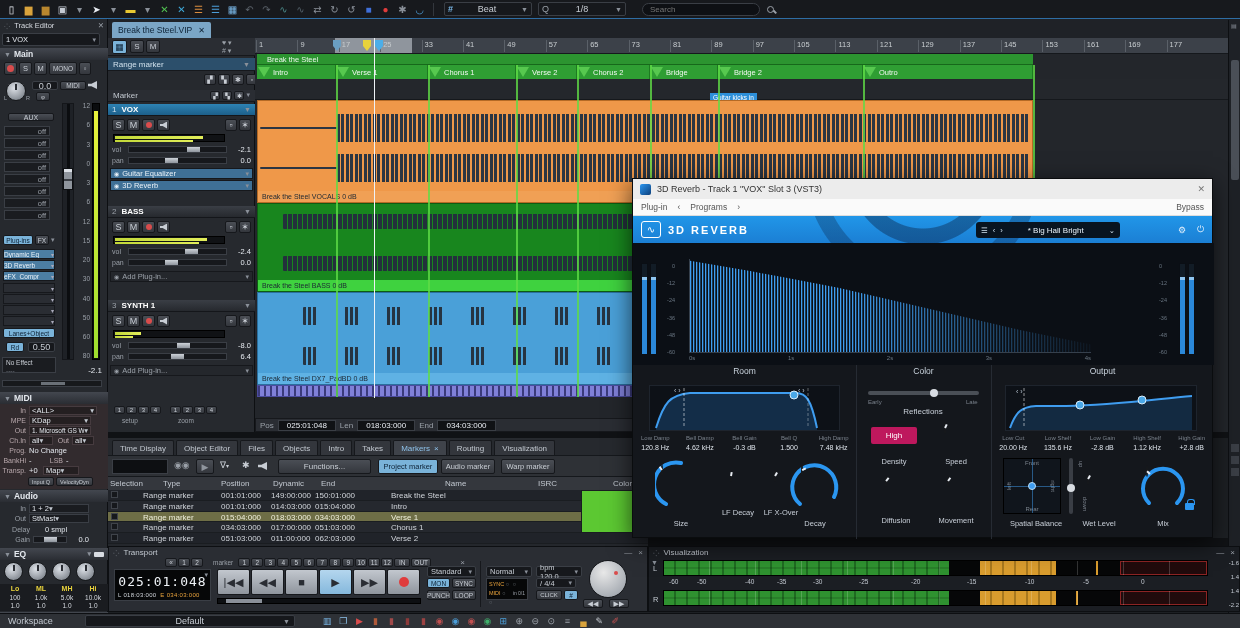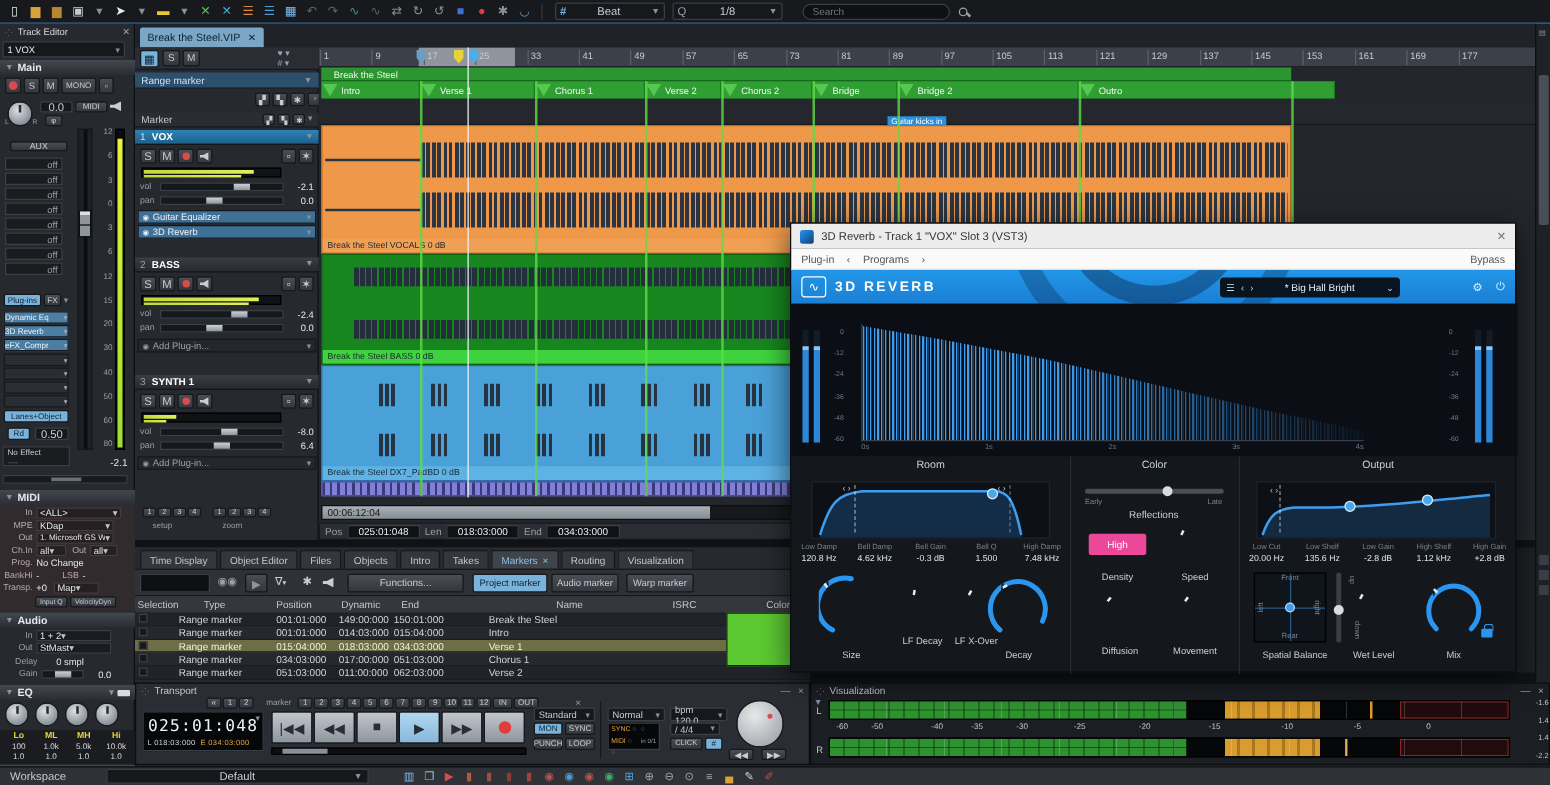--- a/index.html
+++ b/index.html
@@ -210,21 +210,21 @@
 #pw-secttl span{display:flex;align-items:center;justify-content:center}
 .pdiv{position:absolute;top:186px;width:1px;height:174px;background:#262b33}
 .ppanel{position:absolute;top:198px;height:162px}
 .eqg{position:absolute;background:#0d1117;border:1px solid #1e242d}
 .prms{position:absolute;left:0;width:100%;display:flex}
 .prm{flex:1;text-align:center;line-height:1.3}
 .pn{display:block;font-size:6px;color:#7a828c}
 .pv{display:block;font-size:7px;color:#dde3ea}
 .klab{position:absolute;font-size:7.5px;color:#c8cfd8;text-align:center;transform:translateX(-50%)}
 .arc{position:absolute}
-.hibtn{position:absolute;background:#ec4899;color:#fff;border-radius:2px;display:flex;align-items:center;
+.hibtn{position:absolute;background:#be185d;color:#fff;border-radius:2px;display:flex;align-items:center;
   justify-content:center;font-size:8px}
 .tinylab{position:absolute;font-size:6px;color:#7a828c}
 #xypad{position:absolute;background:#10151c;border:1px solid #000}
 #xypad .cl{position:absolute;background:rgba(63,157,240,.5)}
 #xypad .dot{position:absolute;left:50%;top:50%;width:8px;height:8px;border-radius:50%;background:#3f9df0;
   border:1.5px solid #bcdcf4;transform:translate(-50%,-50%)}
 #vslide{position:absolute;width:10px}
 #vslide .tr{position:absolute;left:3px;top:0;width:4px;height:100%;background:#3a3e45;border-radius:2px}
 #vslide .dt{position:absolute;left:1px;top:46%;width:8px;height:8px;border-radius:50%;background:#d8dce2}
 .locki{position:absolute;width:9px;height:7px;background:#2b96f0;border-radius:1px}
@@ -820,21 +820,21 @@
         <div class="sect" style="left: 395px; width: 68px;">
           <i class="sflag"></i>
           <span>Bridge</span>
         </div>
 
         <div class="sect" style="left: 463px; width: 145px;">
           <i class="sflag"></i>
           <span>Bridge 2</span>
         </div>
 
-        <div class="sect" style="left: 608px; width: 205px;">
+        <div class="sect" style="left: 608px; width: 170px;">
           <i class="sflag"></i>
           <span>Outro</span>
         </div>
       </div>
     <div class="lane-empty"></div>
     <div id="guitarchip">
         <span>Guitar kicks in</span>
       </div>
 
     <div class="clip" style="top:62px;height:103px;background:#ef9849;border:1px solid #b56a25">
@@ -860,25 +860,20 @@
     <div class="gridline" style="left:81px"></div>
     <div class="gridline" style="left:173px"></div>
     <div class="gridline" style="left:261px"></div>
     <div class="gridline" style="left:322px"></div>
     <div class="gridline" style="left:395px"></div>
     <div class="gridline" style="left:463px"></div>
     <div class="gridline" style="left:608px"></div>
     <div class="gridline" style="left:778px"></div>
     <div id="playhead"></div>
 
-    <div id="hscroll">
-      <div class="thumb">
-          <span>00:06:12:04</span>
-        </div>
-    </div>
     <div id="posrow">
       <span class="pr-lab">Pos</span>
         <span class="pr-val">025:01:048</span>
       <span class="pr-lab">Len</span>
         <span class="pr-val">018:03:000</span>
       <span class="pr-lab">End</span>
         <span class="pr-val">034:03:000</span>
     </div>
   </div>
 

